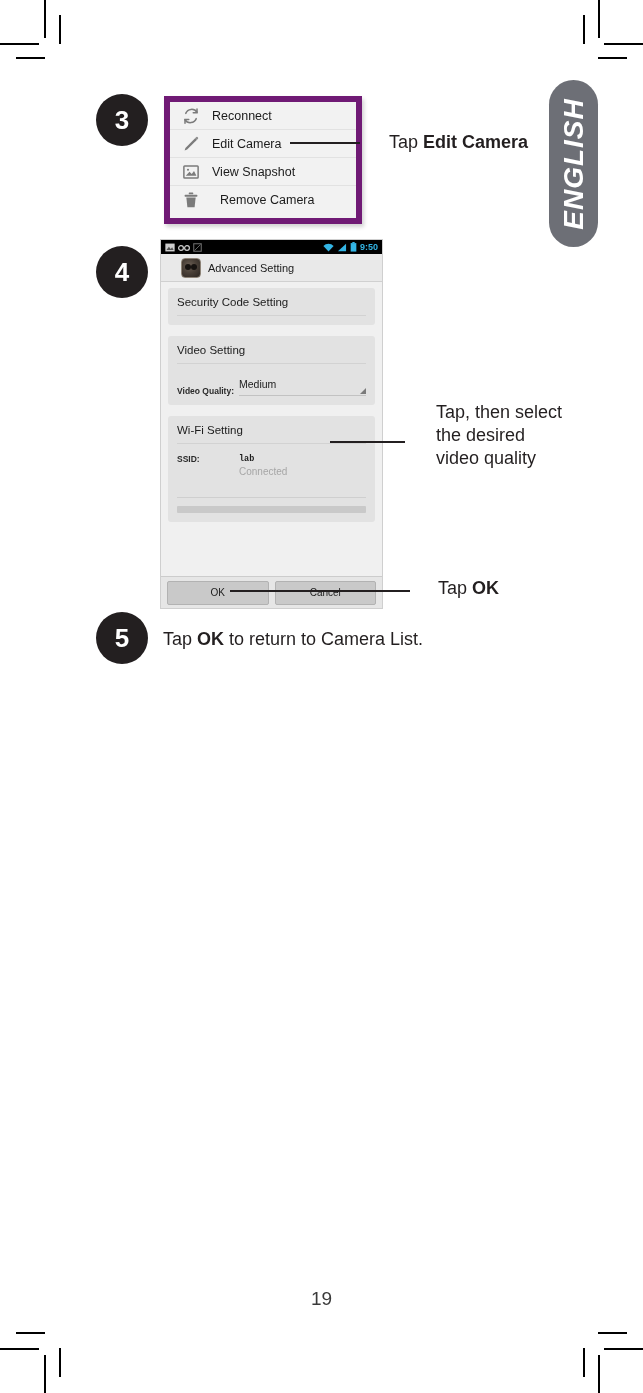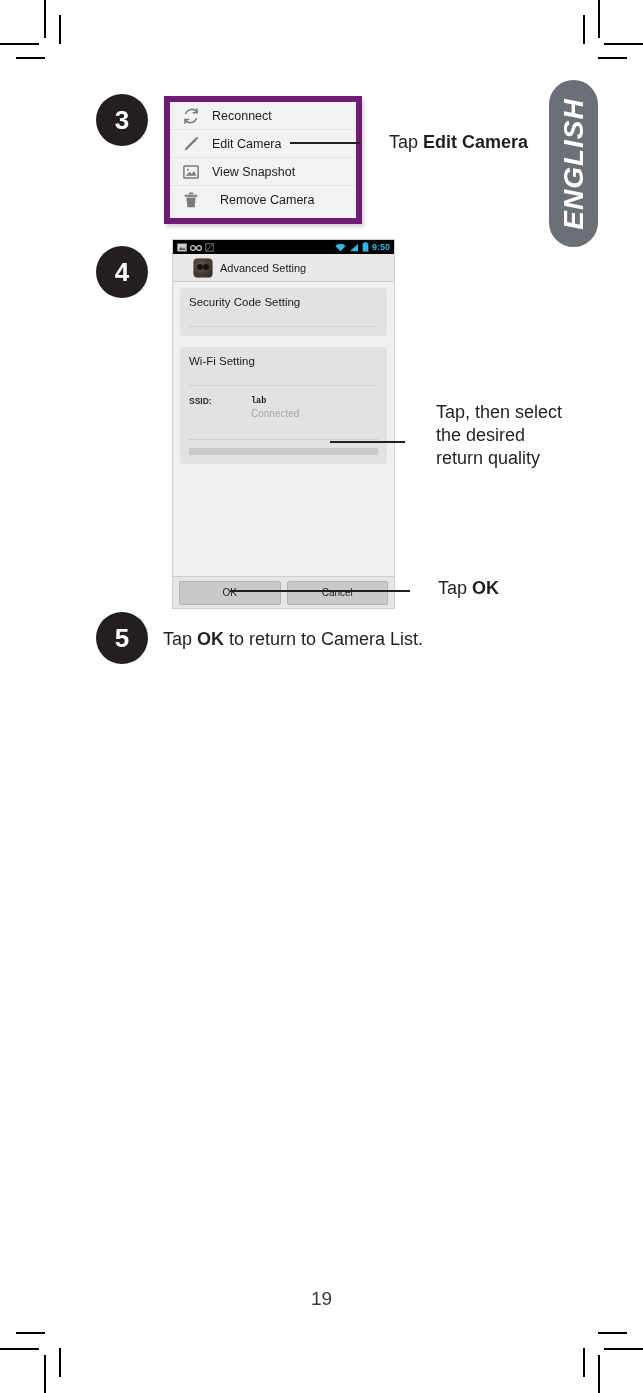--- a/index.html
+++ b/index.html
@@ -89,21 +89,21 @@
   }
   .ctx-label {
     font-size: 12.5px;
     color: #1b1b1b;
     font-family: "Liberation Sans", sans-serif;
   }
 
   
   .phone {
     position: absolute;
-    left: 172px;
+    left: 160px;
     top: 239px;
     width: 221px;
     height: 368px;
     background: #f0f0f0;
     border: 1px solid #cfcfcf;
     overflow: hidden;
   }
   .statusbar {
     height: 14px;
     background: #000;
@@ -155,21 +155,21 @@
   .card {
     background: #e2e2e2;
     border-radius: 3px;
     margin-bottom: 11px;
     padding: 8px 9px 9px 9px;
   }
   .card-title {
     font-size: 11.5px;
     color: #1c1c1c;
     font-family: "Liberation Sans", sans-serif;
-    padding-bottom: 18px;
+    padding-bottom: 7px;
     border-bottom: 1px solid #d2d2d2;
   }
   .gray-button {
     margin-top: 9px;
     height: 20px;
     background: #c7c7c7;
     border: 1px solid #b0b0b0;
     border-radius: 2px;
     display: flex;
     align-items: center;
@@ -431,20 +431,30 @@
     <span class="app-icon"></span>
     <span class="actionbar-title">Advanced Setting</span>
   </div>
 
   <div class="phone-body">
 
     <div class="card">
       <div class="card-title">Security Code Setting</div>
     </div>
 
+    <div class="card">
+      <div class="card-title">Video Setting</div>
+      <div class="field-row">
+        <span class="field-label">Video Quality:</span>
+        <span class="spinner">
+          <span class="spinner-value">Medium</span>
+          <span class="spinner-arrow"></span>
+        </span>
+      </div>
+    </div>
 
     <div class="card">
       <div class="card-title">Wi-Fi Setting</div>
       <div class="ssid-row">
         <span class="field-label">SSID:</span>
         <span>
           <div class="ssid-value">lab</div>
           <div class="ssid-sub">Connected</div>
         </span>
       </div>
@@ -459,21 +469,21 @@
     <div class="bar-button">
       <span>Cancel</span>
     </div>
   </div>
 </div>
 
 <div class="leader" style="left:330px; top:441px; width:75px;"></div>
 
 <div class="callout" style="left:414px; top:401px;">Tap, then select
 the desired
-return quality</div>
+video quality</div>
 
 <div class="leader" style="left:230px; top:590px; width:180px;"></div>
 
 <div class="callout" style="left:416px; top:577px;"><span>Tap </span><b>OK</b></div>
 
 <div class="step-circle" style="left:96px; top:612px;">
   <span>5</span>
 </div>
 
 <div class="step5-text" style="left:163px; top:629px;"><span>Tap </span><b>OK</b><span> to return to Camera List.</span></div>

